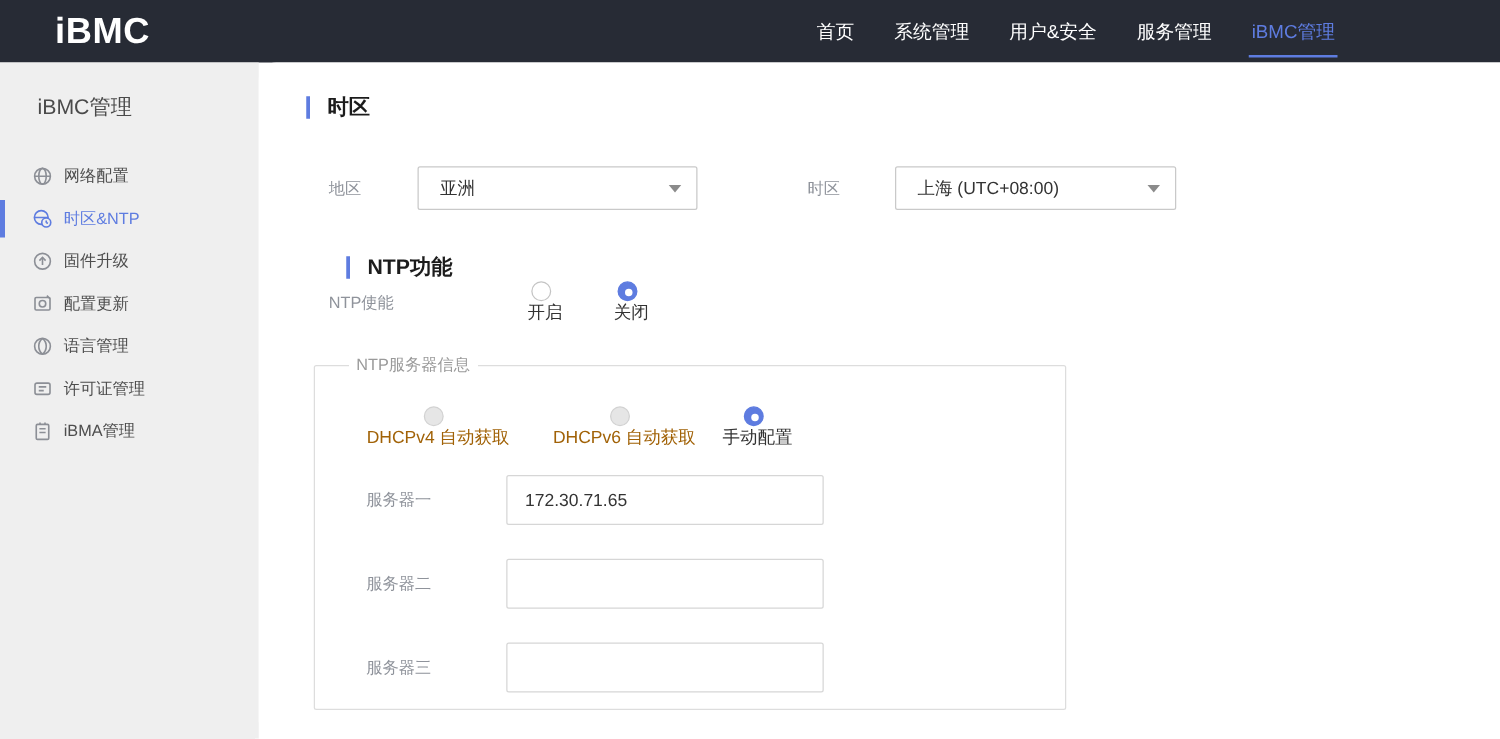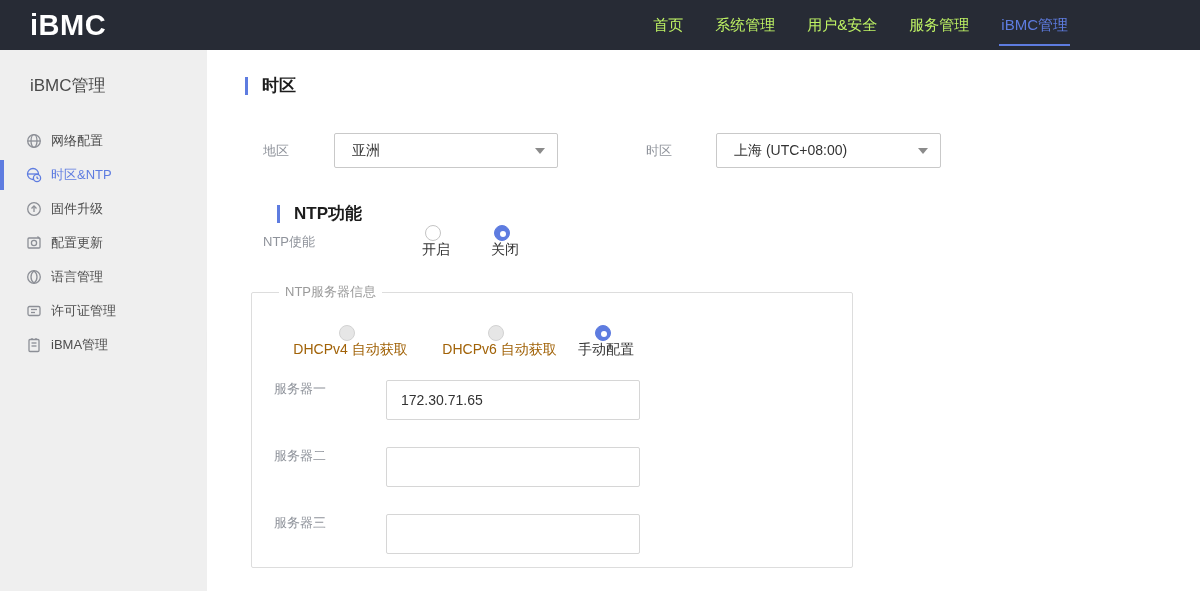--- a/index.html
+++ b/index.html
@@ -9,28 +9,28 @@
     background:#ffffff; color:#333; position:relative;
   }
 
   
   .header {
     position:absolute; left:0; top:0; width:1200px; height:50px;
     background:#272b35; display:flex; align-items:center;
   }
   .logo {
     color:#ffffff; font-size:29px; font-weight:bold; letter-spacing:.5px;
-    margin-left:30px;
+    margin-left:44px;
   }
   .top-nav {
     position:absolute; right:130px; top:0; height:50px;
     display:flex; align-items:stretch; gap:28px;
   }
   .nav-item {
-    display:flex; align-items:center; color:#bef264; font-size:15px;
+    display:flex; align-items:center; color:#ffffff; font-size:15px;
     cursor:pointer; position:relative; padding:0 2px;
   }
   .nav-item.active { color:#5e7ce0; }
   .nav-item.active::after {
     content:""; position:absolute; left:0; right:0; bottom:4px;
     height:2px; background:#5e7ce0;
   }
 
   
   .sidebar {
@@ -123,21 +123,21 @@
   .srv-fieldset legend {
     margin-left:27px; padding:0 6px; font-size:13px; color:#9a9a9a;
   }
   .mode-row {
     position:absolute; left:21px; top:24px; display:flex; align-items:center;
   }
   .mode-row .radio-opt { margin-right:0; }
   #mode-dhcpv4 { width:148px; }
   #mode-dhcpv6 { width:150px; }
 
-  .srv-row { position:absolute; left:22px; display:flex; align-items:flex-start; }
+  .srv-row { position:absolute; left:41px; display:flex; align-items:center; }
   #srv-row-1 { top:79px; }
   #srv-row-2 { top:146px; }
   #srv-row-3 { top:213px; }
   .srv-row .field-label { width:112px; }
   .text-input {
     width:254px; height:40px; border:1px solid #d6d6d6; border-radius:2px;
     font-size:14px; color:#333; padding:0 14px; outline:none;
     font-family:"Liberation Sans","DejaVu Sans",sans-serif;
   }
 

